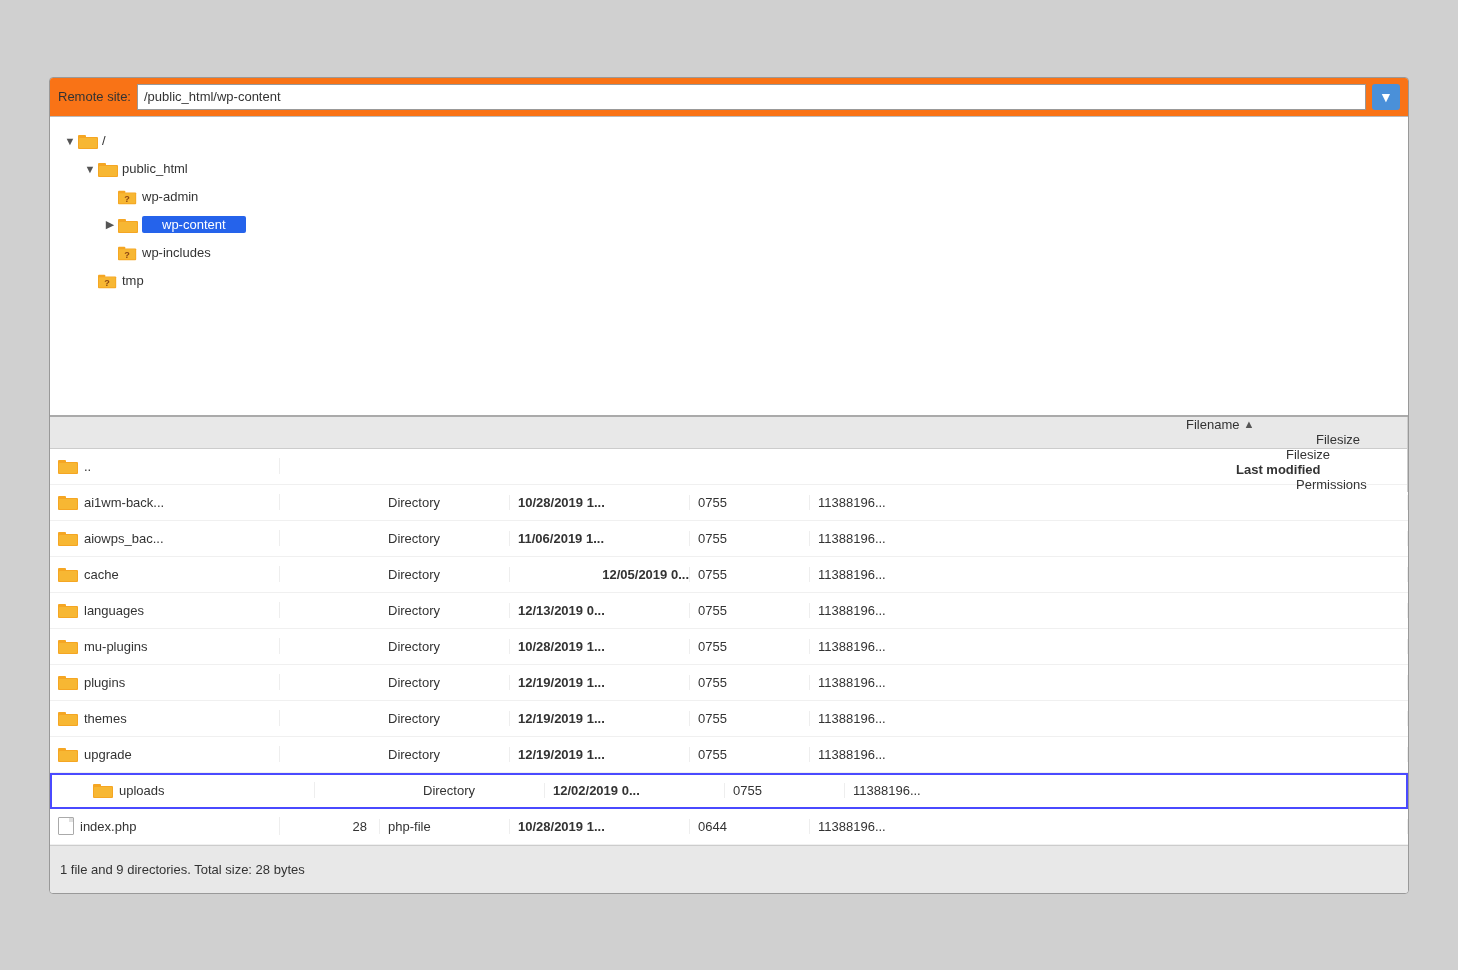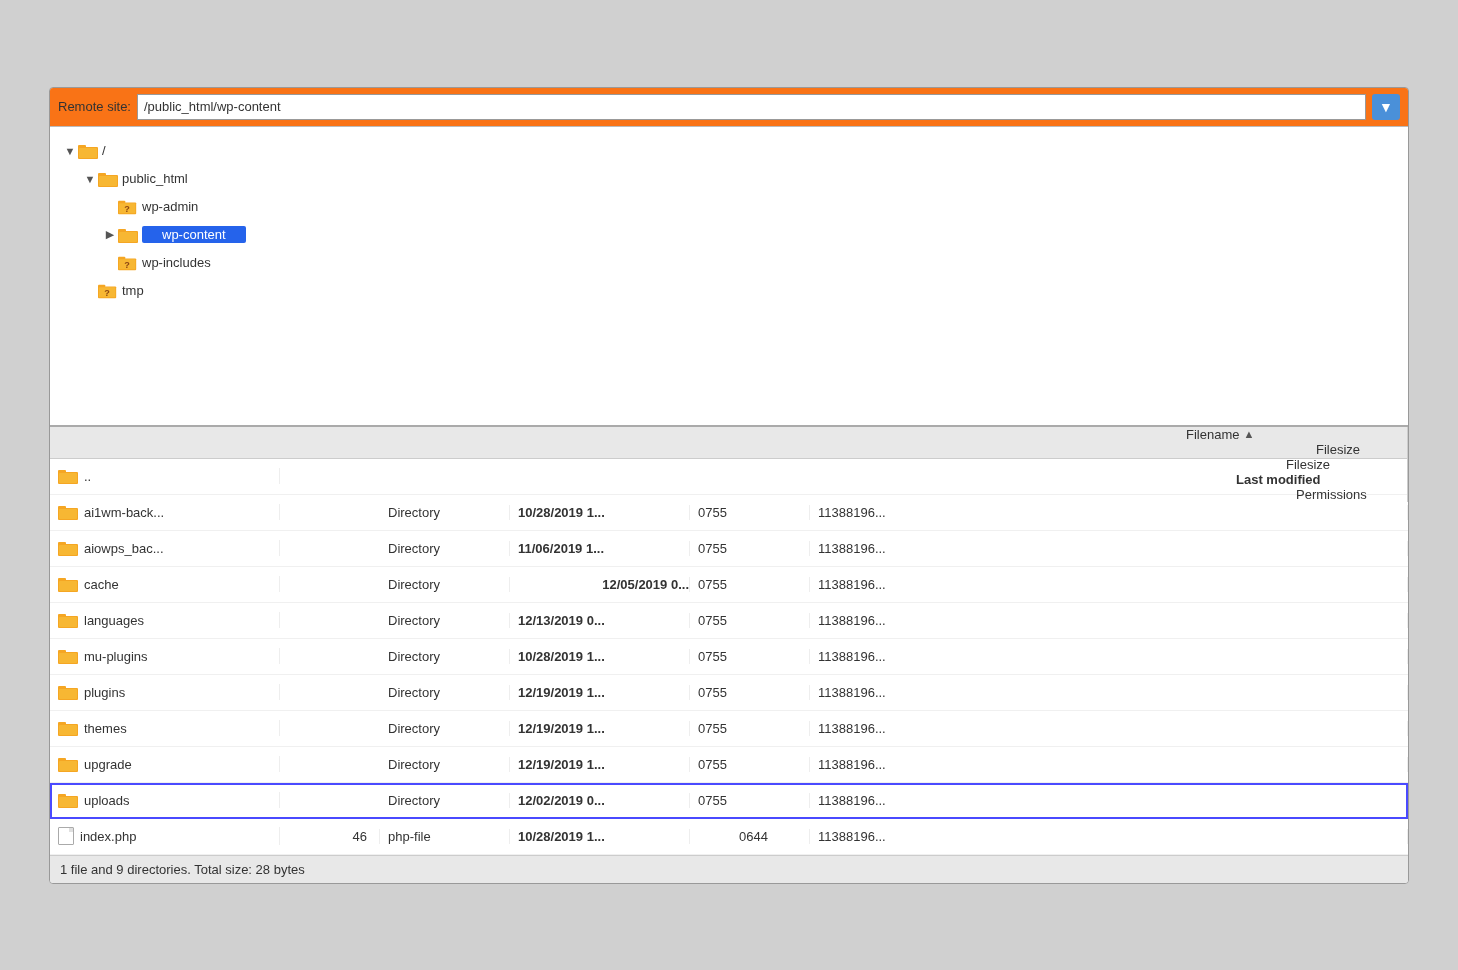--- a/index.html
+++ b/index.html
@@ -158,20 +158,21 @@
       align-items: center;
       height: 36px;
       border-bottom: 1px solid #f0f0f0;
       font-size: 13px;
       color: #333;
     }
 
     .file-row.highlighted-uploads {
       outline: 2px solid #4a4aff;
       outline-offset: -2px;
+      padding-left: 35px;
     }
 
     .file-row .col-filename {
       display: flex;
       align-items: center;
       gap: 6px;
       border-right: 1px solid #eee;
     }
 
     .file-row .col-filesize,
@@ -187,21 +188,21 @@
       padding-right: 12px;
       justify-content: flex-end;
       display: flex;
       align-items: center;
     }
 
     
     .status-bar {
       background: #e8e8e8;
       border-top: 1px solid #ccc;
-      padding: 6px 10px;
+      padding: 16px 10px;
       font-size: 13px;
       color: #333;
     }
 
     
     .sort-arrow {
       font-size: 11px;
       color: #555;
     }
 
@@ -504,24 +505,24 @@
         <div class="col-lastmod" style="padding-left:8px;">12/02/2019 0...</div>
         <div class="col-perms" style="padding-left:8px;">0755</div>
         <div class="col-owner" style="padding-left:8px;">11388196...</div>
       </div>
 
       <div class="file-row">
         <div class="col-filename">
           <div class="file-icon"></div>
           <span>index.php</span>
         </div>
-        <div class="col-filesize">46</div>
+        <div class="col-filesize">28</div>
         <div class="col-filetype" style="padding-left:8px;">php-file</div>
         <div class="col-lastmod" style="padding-left:8px;">10/28/2019 1...</div>
-        <div class="col-perms" style="padding-left:8px;text-align:center;">0644</div>
+        <div class="col-perms" style="padding-left:8px;">0644</div>
         <div class="col-owner" style="padding-left:8px;">11388196...</div>
       </div>
 
     </div>
   </div>
 
   <div class="status-bar">
     <span>1 file and 9 directories. Total size: 28 bytes</span>
   </div>
 

